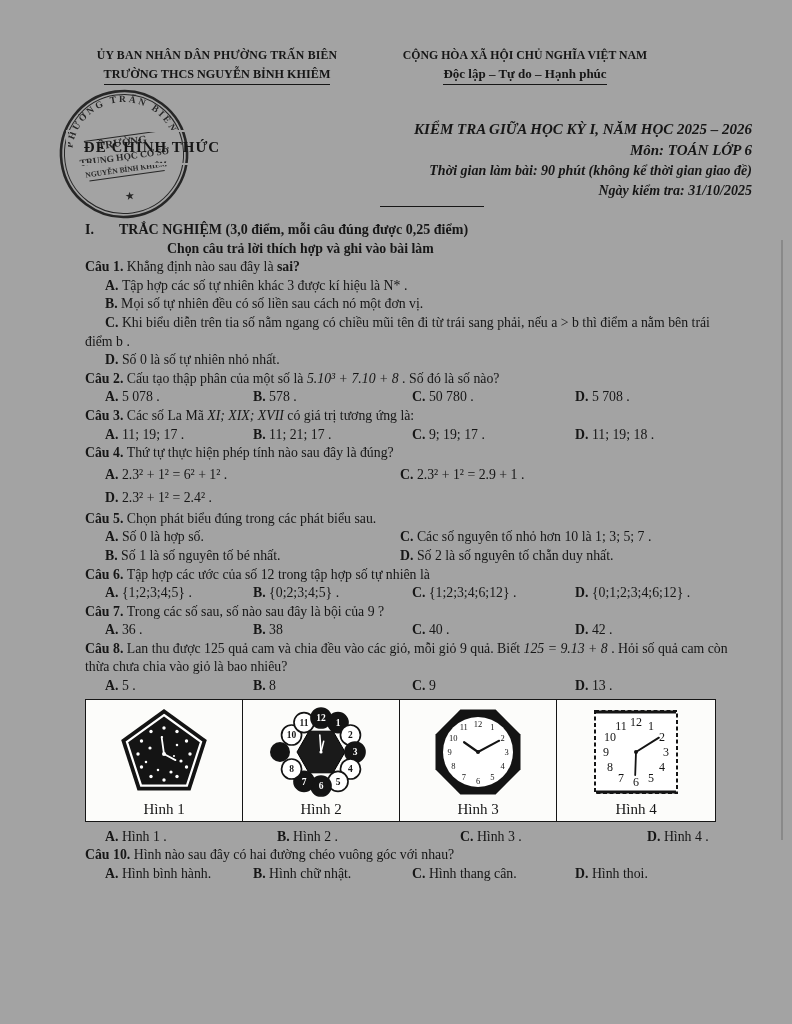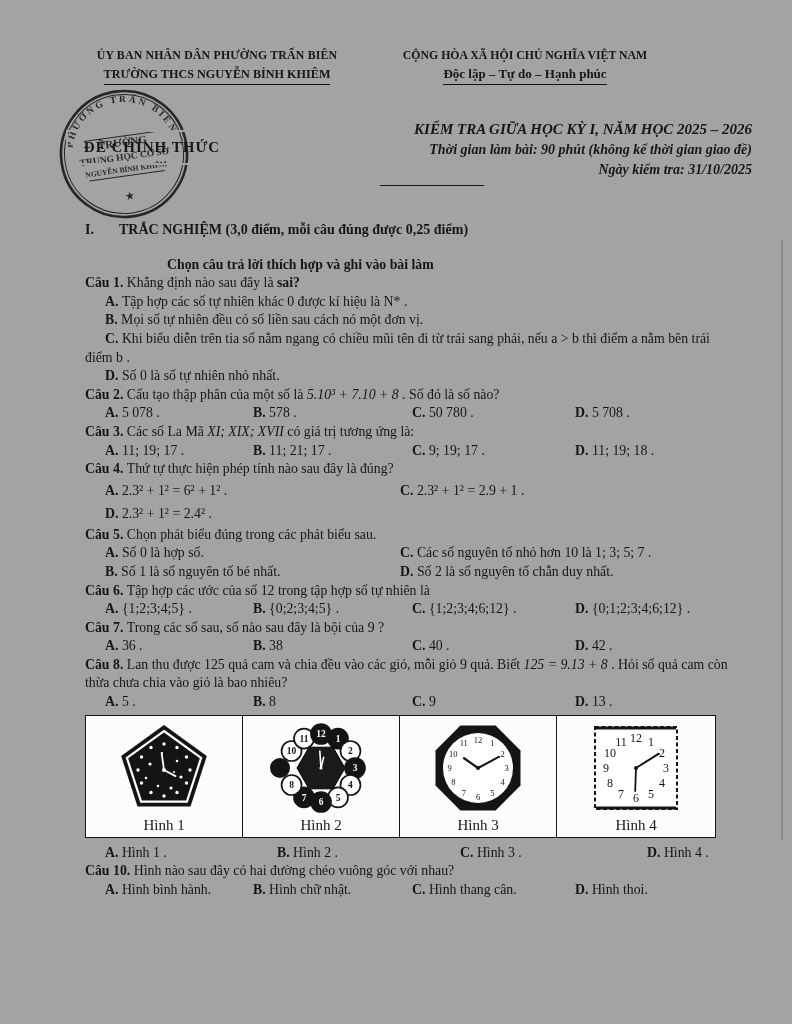--- a/index.html
+++ b/index.html
@@ -28,21 +28,21 @@
   .titleblock{position:absolute;left:112px;top:121px;width:640px;text-align:right;z-index:2;font-style:italic;}
   .titleblock .t1{font-size:15px;font-weight:700;}
   .titleblock .t2{font-size:15px;font-weight:700;margin-top:4px;}
   .titleblock .t3{font-size:14px;font-weight:700;margin-top:4px;}
   .titleblock .t4{font-size:14px;font-weight:700;margin-top:4px;}
   .date-rule{width:104px;height:0;border-bottom:1.6px solid #161616;margin:7px auto 0 auto;}
   
   .content{position:absolute;left:85px;top:221px;width:655px;font-size:13.8px;line-height:18.6px;}
   .sec-head{font-weight:700;font-size:14px;}
   .sec-head .numeral{display:inline-block;width:34px;}
-  .instruction{font-weight:700;margin-left:82px;margin-top:16px;}
+  .instruction{font-weight:700;margin-left:82px;margin-top:0;}
   .q{margin:0;}
   .q .qlabel{font-weight:700;}
   .opt-line{margin:0;text-indent:20px;}
   .opt-row4{display:grid;grid-template-columns:148px 159px 163px auto;padding-left:20px;}
   .opt-row2{display:grid;grid-template-columns:295px auto;padding-left:20px;}
   .okey{font-weight:700;}
   .math{}
   .mathrow{line-height:23.5px;}
   .it{font-style:italic;}
   
@@ -88,34 +88,35 @@
       <line x1="34" y1="92" x2="110" y2="92" stroke-width="1"></line>
     </g>
   </svg>
 
   <div class="official-box">
     <span>ĐỀ CHÍNH THỨC</span>
   </div>
 
   <div class="titleblock">
     <div class="t1">KIỂM TRA GIỮA HỌC KỲ I, NĂM HỌC 2025 – 2026</div>
+    <div class="t2">Môn: TOÁN LỚP 6</div>
     <div class="t3">Thời gian làm bài: 90 phút (không kể thời gian giao đề)</div>
     <div class="t4">Ngày kiểm tra: 31/10/2025</div>
     <div class="date-rule"></div>
   </div>
 
   <div class="content">
     <div class="sec-head">
       <span class="numeral">I.</span><span>TRẮC NGHIỆM (3,0 điểm, mỗi câu đúng được 0,25 điểm)</span>
     </div>
     <div class="instruction">Chọn câu trả lời thích hợp và ghi vào bài làm</div>
     <div id="questions">
         <div class="q-block">
           <p class="q"><span class="qlabel">Câu 1. </span><span>Khẳng định nào sau đây là </span><span style="font-weight: 700;">sai?</span></p>
-          <p class="opt-line"><span><span class="okey">A. </span><span>Tập hợp các số tự nhiên khác 0 được kí hiệu là N* .</span></span></p>
+          <p class="opt-line"><span><span class="okey">A. </span><span>Tập hợp các số tự nhiên khác 3 được kí hiệu là N* .</span></span></p>
           <p class="opt-line"><span><span class="okey">B. </span><span>Mọi số tự nhiên đều có số liền sau cách nó một đơn vị.</span></span></p>
           <p class="opt-line"><span><span class="okey">C. </span><span>Khi biểu diễn trên tia số nằm ngang có chiều mũi tên đi từ trái sang phải, nếu a &gt; b thì điểm a nằm bên trái điểm b .</span></span></p>
           <p class="opt-line"><span><span class="okey">D. </span><span>Số 0 là số tự nhiên nhỏ nhất.</span></span></p>
         </div>
         <div class="q-block">
           <p class="q"><span class="qlabel">Câu 2. </span><span>Cấu tạo thập phân của một số là </span><span class="it">5.10³ + 7.10 + 8</span><span> . Số đó là số nào?</span></p>
           <div class="opt-row4">
             <span><span class="okey">A. </span><span>5 078 .</span></span>
             <span><span class="okey">B. </span><span>578 .</span></span>
             <span><span class="okey">C. </span><span>50 780 .</span></span>

